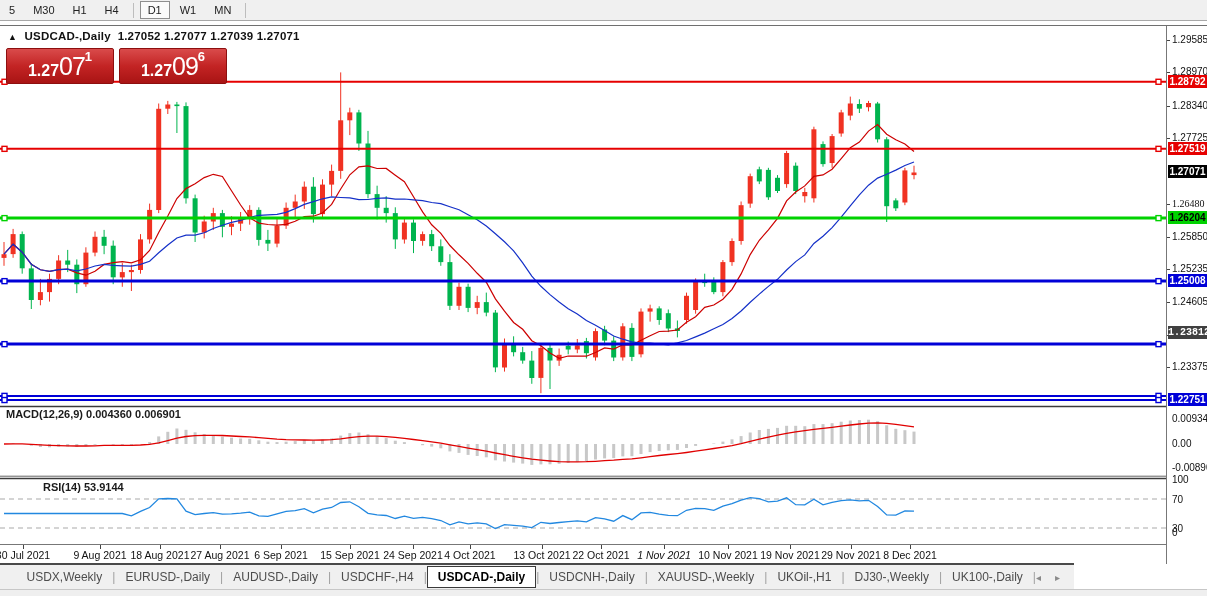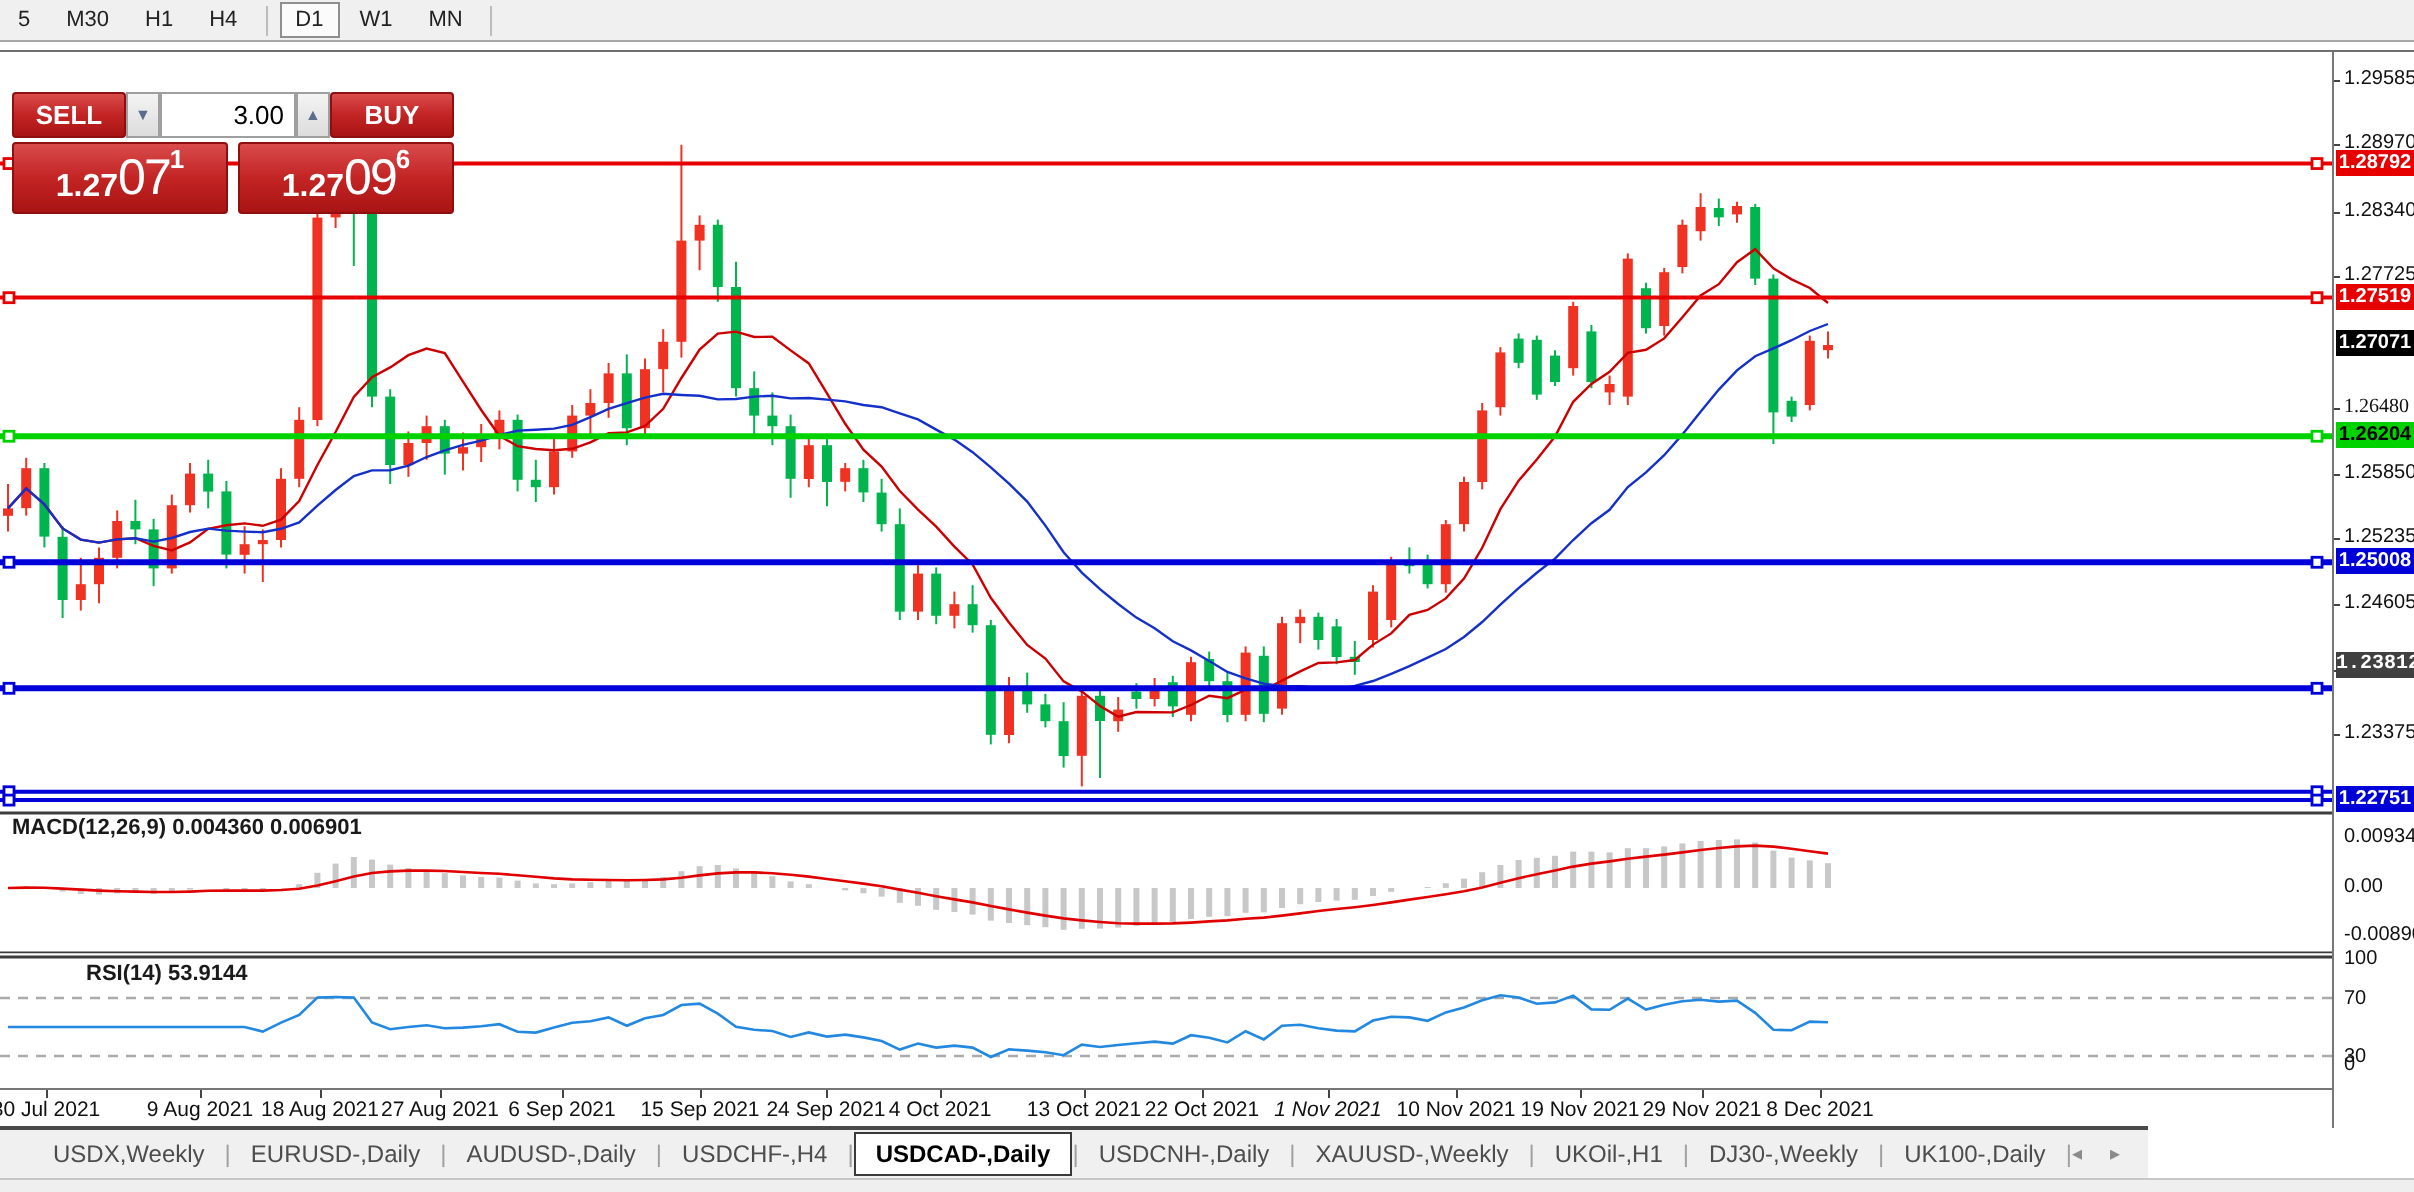--- a/index.html
+++ b/index.html
@@ -433,33 +433,27 @@
             <rect x="903.4" y="404.2" width="3" height="13.8" fill="#c8c8c8"></rect>
             <rect x="912.5" y="405.6" width="3" height="12.4" fill="#c8c8c8"></rect>
             <path d="M4.0 418.0 L13.1 417.8 L22.2 417.9 L31.3 418.3 L40.4 418.8 L49.5 419.3 L58.6 419.6 L67.7 419.8 L76.8 420.0 L85.9 420.0 L95.0 419.8 L104.1 419.4 L113.2 419.3 L122.3 419.3 L131.4 419.3 L140.5 419.0 L149.6 418.4 L158.7 416.8 L167.8 414.6 L176.9 412.2 L186.0 410.5 L195.1 409.7 L204.2 409.3 L213.3 409.3 L222.4 409.5 L231.5 410.0 L240.6 410.5 L249.7 410.9 L258.8 411.6 L267.9 412.4 L277.0 413.2 L286.1 413.7 L295.2 413.9 L304.3 414.0 L313.4 414.1 L322.5 414.0 L331.6 413.7 L340.7 412.9 L349.8 411.7 L358.9 410.7 L368.0 410.2 L377.1 410.2 L386.2 410.6 L395.3 411.4 L404.4 412.3 L413.5 413.5 L422.6 414.6 L431.7 415.8 L440.8 417.1 L449.9 418.8 L459.0 420.4 L468.1 422.1 L477.2 423.7 L486.3 425.2 L495.4 427.0 L504.5 428.7 L513.6 430.3 L522.7 431.8 L531.8 433.2 L540.9 434.2 L550.0 435.0 L559.1 435.6 L568.2 435.8 L577.3 435.8 L586.4 435.7 L595.5 435.3 L604.6 434.7 L613.7 434.2 L622.8 433.4 L631.9 432.8 L641.0 431.8 L650.1 430.7 L659.2 429.5 L668.3 428.5 L677.4 427.6 L686.5 426.5 L695.6 425.2 L704.7 423.8 L713.8 422.5 L722.9 421.1 L732.0 419.6 L741.1 417.7 L750.2 415.4 L759.3 413.1 L768.4 411.1 L777.5 409.2 L786.6 407.3 L795.7 405.8 L804.8 404.7 L813.9 403.4 L823.0 402.3 L832.1 401.3 L841.2 400.2 L850.3 399.0 L859.4 398.0 L868.5 397.2 L877.6 396.8 L886.7 397.3 L895.8 398.4 L904.9 399.6 L914.0 400.8" fill="none" stroke="#e00000" stroke-width="1.3"></path>
           </g>
           <line x1="0" y1="473.0" x2="1166" y2="473.0" stroke="#aaaaaa" stroke-width="1.2" stroke-dasharray="5 4"></line>
           <line x1="0" y1="502.0" x2="1166" y2="502.0" stroke="#aaaaaa" stroke-width="1.2" stroke-dasharray="5 4"></line>
           <path d="M4.0 487.5 L13.1 487.5 L22.2 487.5 L31.3 487.5 L40.4 487.5 L49.5 487.5 L58.6 487.5 L67.7 487.5 L76.8 487.5 L85.9 487.5 L95.0 487.5 L104.1 487.5 L113.2 487.5 L122.3 487.5 L131.4 489.8 L140.5 485.3 L149.6 481.5 L158.7 472.8 L167.8 472.5 L176.9 472.8 L186.0 485.2 L195.1 488.6 L204.2 487.5 L213.3 486.6 L222.4 488.1 L231.5 487.8 L240.6 487.1 L249.7 486.1 L258.8 489.9 L267.9 490.3 L277.0 487.8 L286.1 485.4 L295.2 484.6 L304.3 482.7 L313.4 486.9 L322.5 483.1 L331.6 481.5 L340.7 476.5 L349.8 475.8 L358.9 480.8 L368.0 487.4 L377.1 488.9 L386.2 489.5 L395.3 492.5 L404.4 490.2 L413.5 492.3 L422.6 491.3 L431.7 492.7 L440.8 494.5 L449.9 498.8 L459.0 495.8 L468.1 497.8 L477.2 496.8 L486.3 497.8 L495.4 502.5 L504.5 498.7 L513.6 499.3 L522.7 500.1 L531.8 501.6 L540.9 496.3 L550.0 497.5 L559.1 496.5 L568.2 495.6 L577.3 494.8 L586.4 495.8 L595.5 491.6 L604.6 492.9 L613.7 495.2 L622.8 489.6 L631.9 493.7 L641.0 486.9 L650.1 486.4 L659.2 488.1 L668.3 489.3 L677.4 489.7 L686.5 484.3 L695.6 482.4 L704.7 482.7 L713.8 484.4 L722.9 480.2 L732.0 477.7 L741.1 474.1 L750.2 471.6 L759.3 472.7 L768.4 475.9 L777.5 475.2 L786.6 471.8 L795.7 478.7 L804.8 478.9 L813.9 473.3 L823.0 478.8 L832.1 476.4 L841.2 474.6 L850.3 473.9 L859.4 474.8 L868.5 474.3 L877.6 480.4 L886.7 488.9 L895.8 489.1 L904.9 484.8 L914.0 485.1" fill="none" stroke="#2288e0" stroke-width="1.3" clip-path="url(#cpR)"></path>
         </svg>
       </div>
 
+    <div class="info-line">
+      <span class="tri">▲</span>
+      <span>USDCAD-,Daily</span>&nbsp;
+      <span>1.27052 1.27077 1.27039 1.27071</span>
+    </div>
 
     <div class="trade-widget">
-      <div class="tw-row1">
-        <div class="btn-red tw-sell">SELL</div>
-        <div class="spin">
-          <span>▼</span>
-          </div>
-        <div class="tw-vol">3.00</div>
-        <div class="spin">
-          <span>▲</span>
-          </div>
-        <div class="btn-red tw-buy">BUY</div>
-      </div>
       <div class="tw-row2">
         <div class="btn-red px-box">
           <span class="px-small">1.27</span>
             <span class="px-big">07</span>
             <span class="px-sup">1</span>
         </div>
         <div class="btn-red px-box">
           <span class="px-small">1.27</span>
             <span class="px-big">09</span>
             <span class="px-sup">6</span>

